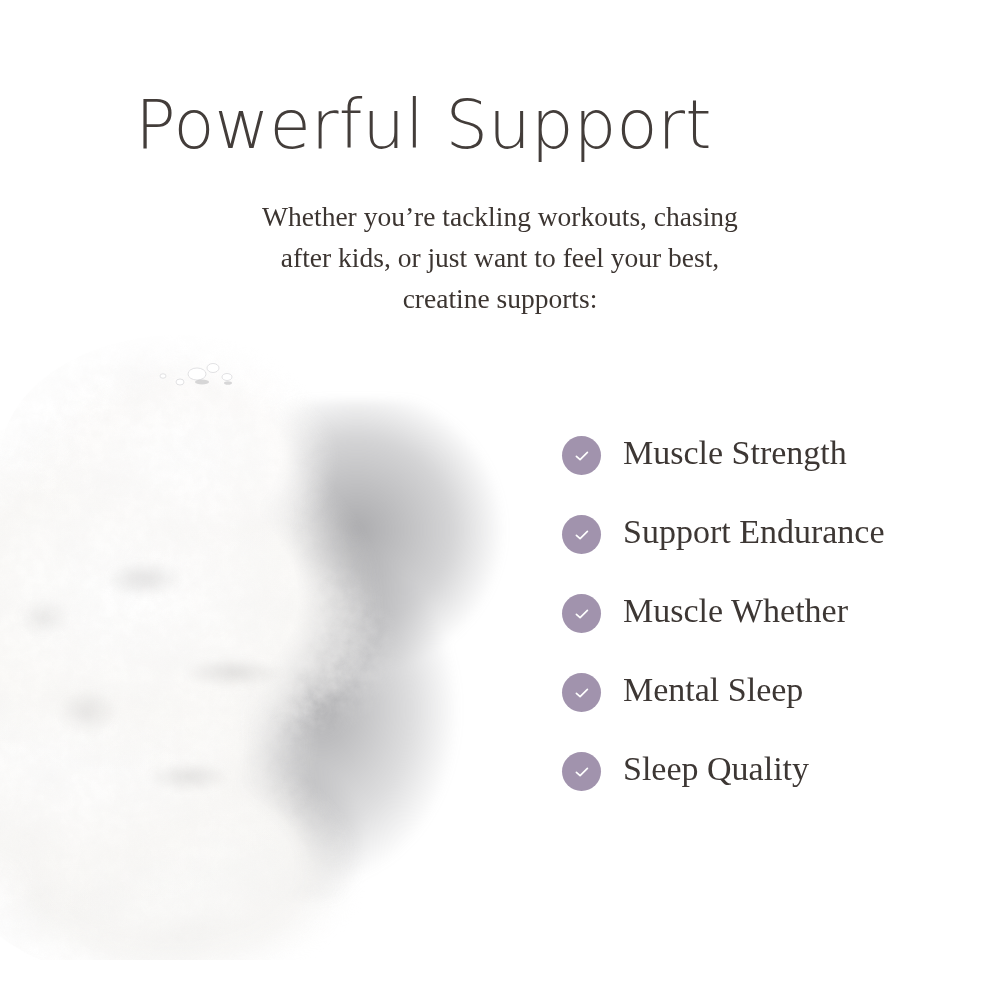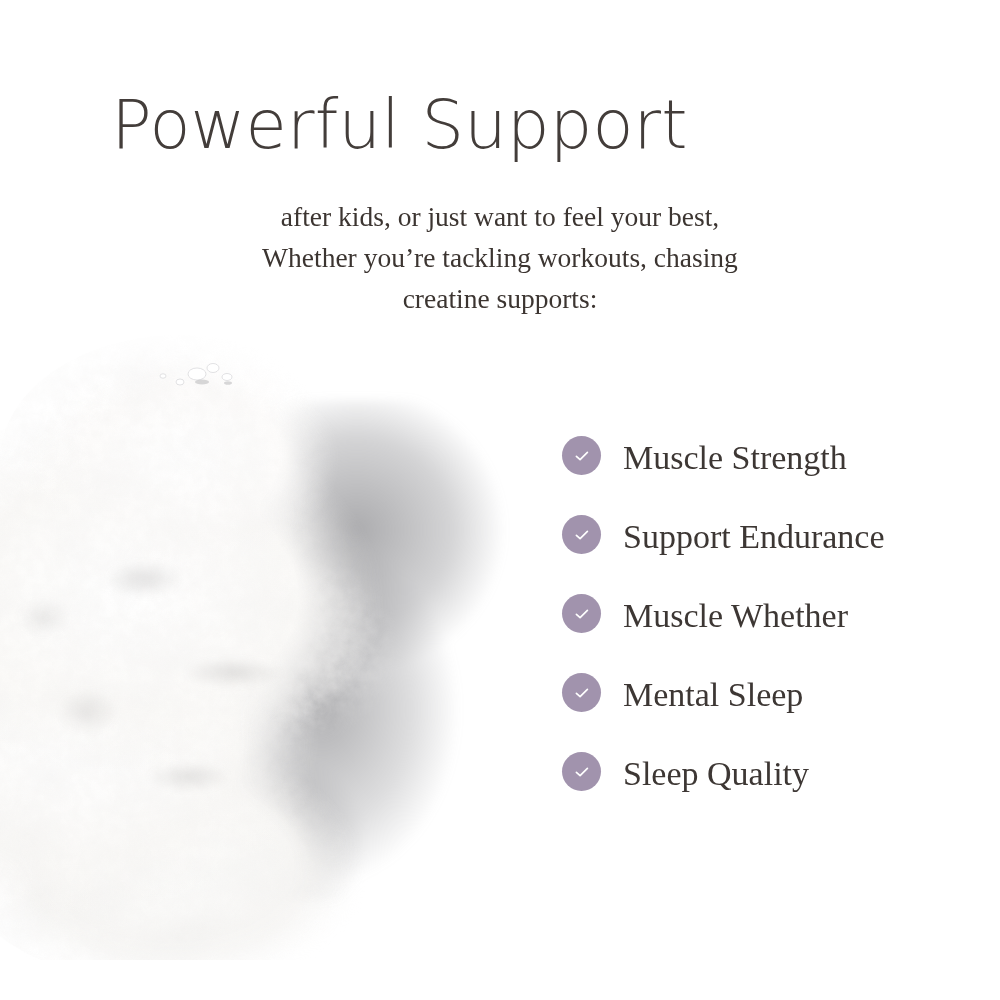--- a/index.html
+++ b/index.html
@@ -32,20 +32,21 @@
     left: 0;
     top: 92px;
     width: 799px;
     font-family: "DejaVu Sans", "Liberation Sans", sans-serif;
     font-size: 67px;
     font-weight: 300;
     letter-spacing: 0.2px;
     line-height: 1.0;
     color: #433d3a;
     white-space: nowrap;
+    padding-left: 24px;
   }
 
   .subtitle {
     position: absolute;
     left: 0;
     top: 196px;
     width: 1000px;
     font-family: "Liberation Serif", "DejaVu Serif", serif;
     font-size: 27.5px;
     font-weight: 400;
@@ -145,21 +146,21 @@
   .benefits {
     position: absolute;
     left: 562px;
     top: 436px;
     z-index: 8;
   }
 
   .benefit-row {
     position: relative;
     display: flex;
-    align-items: flex-end;
+    align-items: flex-start;
     height: 39px;
     margin-bottom: 40px;
   }
   .benefit-row:last-child { margin-bottom: 13px; }
 
   .check-badge {
     flex: 0 0 auto;
     width: 39px;
     height: 39px;
     border-radius: 50%;
@@ -182,22 +183,22 @@
 </style>
 </head>
 <body>
 
 <div id="page">
 
   <div class="head-block">
     <div class="title">Powerful Support</div>
 
     <div class="subtitle">
+      <span class="sub-line">Whether you’re tackling workouts, chasing</span>
       <span class="sub-line">after kids, or just want to feel your best,</span>
-      <span class="sub-line">Whether you’re tackling workouts, chasing</span>
       <span class="sub-line">creatine supports:</span>
     </div>
   </div>
 
   <div class="powder-wrap">
     <div class="powder-shadow"></div>
     <div class="powder-body"></div>
 
     <svg class="powder-grain" viewBox="0 0 660 630" preserveAspectRatio="none">
       <defs>

